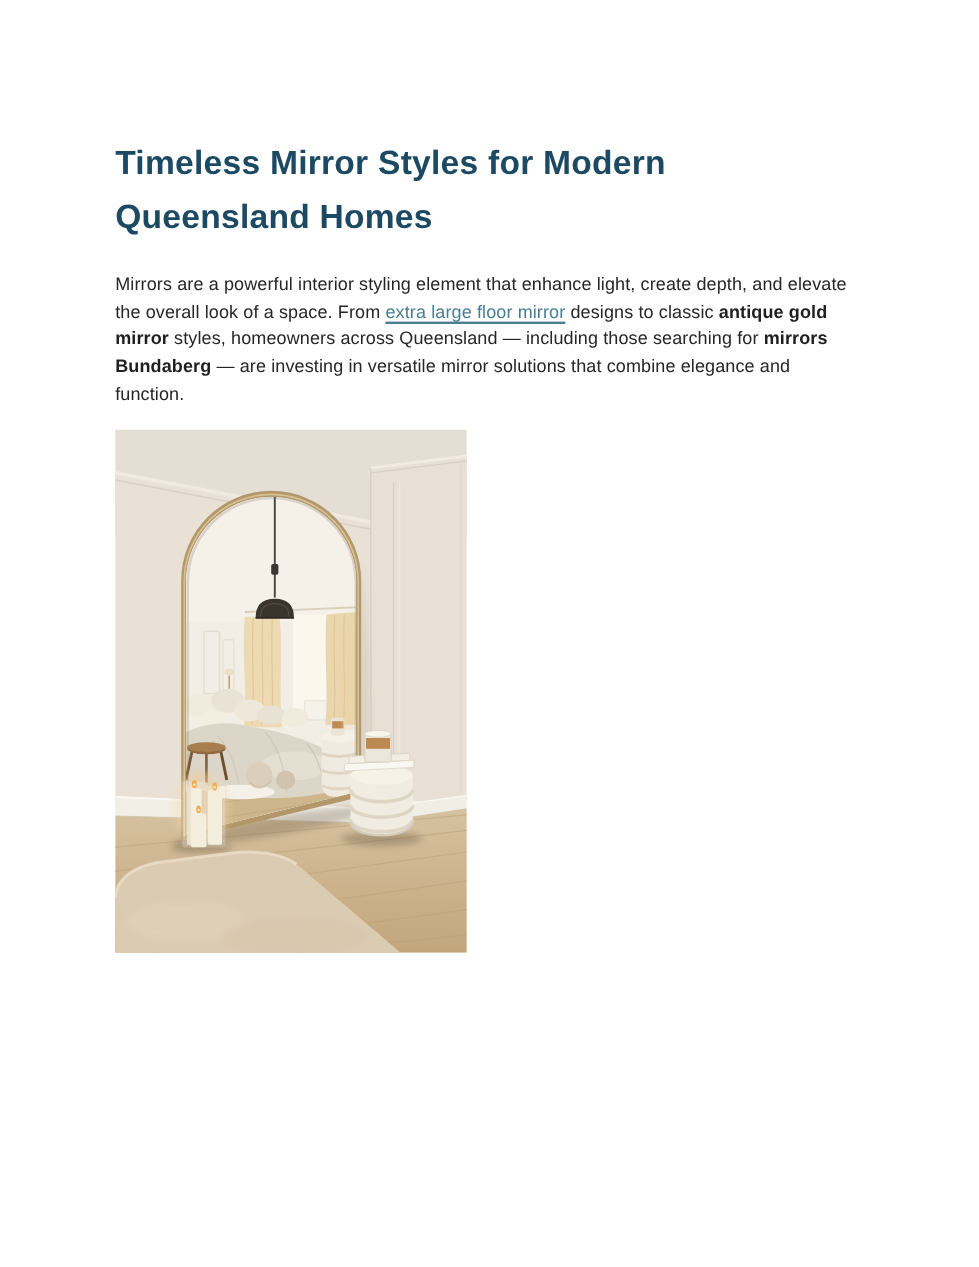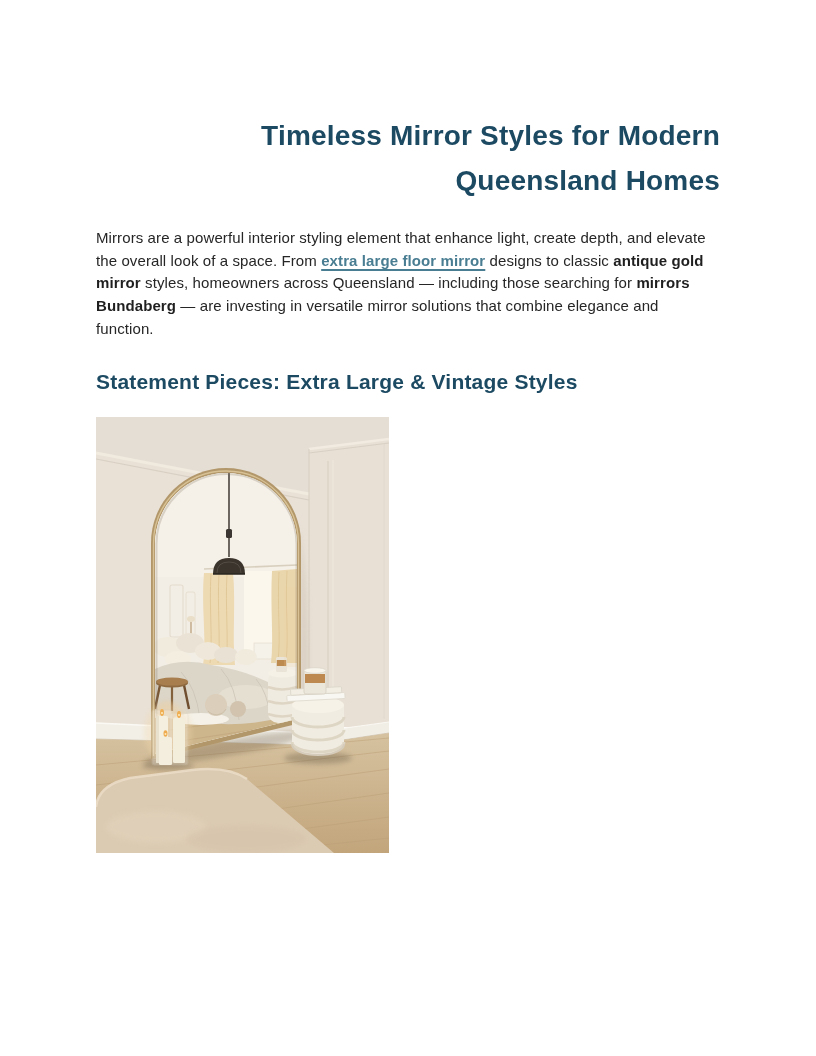--- a/index.html
+++ b/index.html
@@ -20,33 +20,32 @@
     padding: 0 96px;
     background: #ffffff;
   }
   h1.article-title {
     margin: 113px 0 24px 0;
     font-size: 28px;
     line-height: 45px;
     font-weight: 700;
     letter-spacing: 0.2px;
     color: #1d4a63;
-    text-align: right;
   }
   p.body-text {
     margin: 0;
     font-size: 15px;
     line-height: 22.7px;
     color: #262626;
     letter-spacing: 0.1px;
   }
   p.body-text strong { font-weight: 700; color: #1f1f1f; }
   a.inline-link {
     color: #497d92;
-    font-weight: 700;
+    font-weight: 400;
     text-decoration: underline;
     text-underline-offset: 2.5px;
     text-decoration-thickness: 1.5px;
   }
   h2.section-heading {
     margin: 26px 0 20px 0;
     font-size: 21px;
     line-height: 30px;
     font-weight: 700;
     letter-spacing: 0.2px;
@@ -61,21 +60,20 @@
 </style>
 </head>
 <body>
 
 <main class="page">
 
   <h1 class="article-title">Timeless Mirror Styles for Modern Queensland Homes</h1>
 
   <p class="body-text"><span>Mirrors are a powerful interior styling element that enhance light, create depth, and elevate the overall look of a space. From </span><a href="#" class="inline-link">extra large floor mirror</a><span> designs to classic </span><strong>antique gold mirror</strong><span> styles, homeowners across Queensland — including those searching for </span><strong>mirrors Bundaberg</strong><span> — are investing in versatile mirror solutions that combine elegance and function.</span></p>
 
-  <h2 class="section-heading">Statement Pieces: Extra Large &amp; Vintage Styles</h2>
 
 
   <figure class="article-figure">
     <svg width="293" height="436" viewBox="0 0 293 436" role="img" aria-label="Extra large arched gold-framed floor mirror leaning against a neutral wall, reflecting a bedroom with a pendant light, cream curtains and a bed, with lit pillar candles, a boucle ottoman and a beige rug">
       <defs>
         <linearGradient id="floorG" x1="0" y1="0" x2="0" y2="1">
           <stop offset="0" stop-color="#d6c2a0"></stop>
           <stop offset="1" stop-color="#c2a57b"></stop>
         </linearGradient>
         <filter id="soft" x="-40%" y="-40%" width="180%" height="180%">

